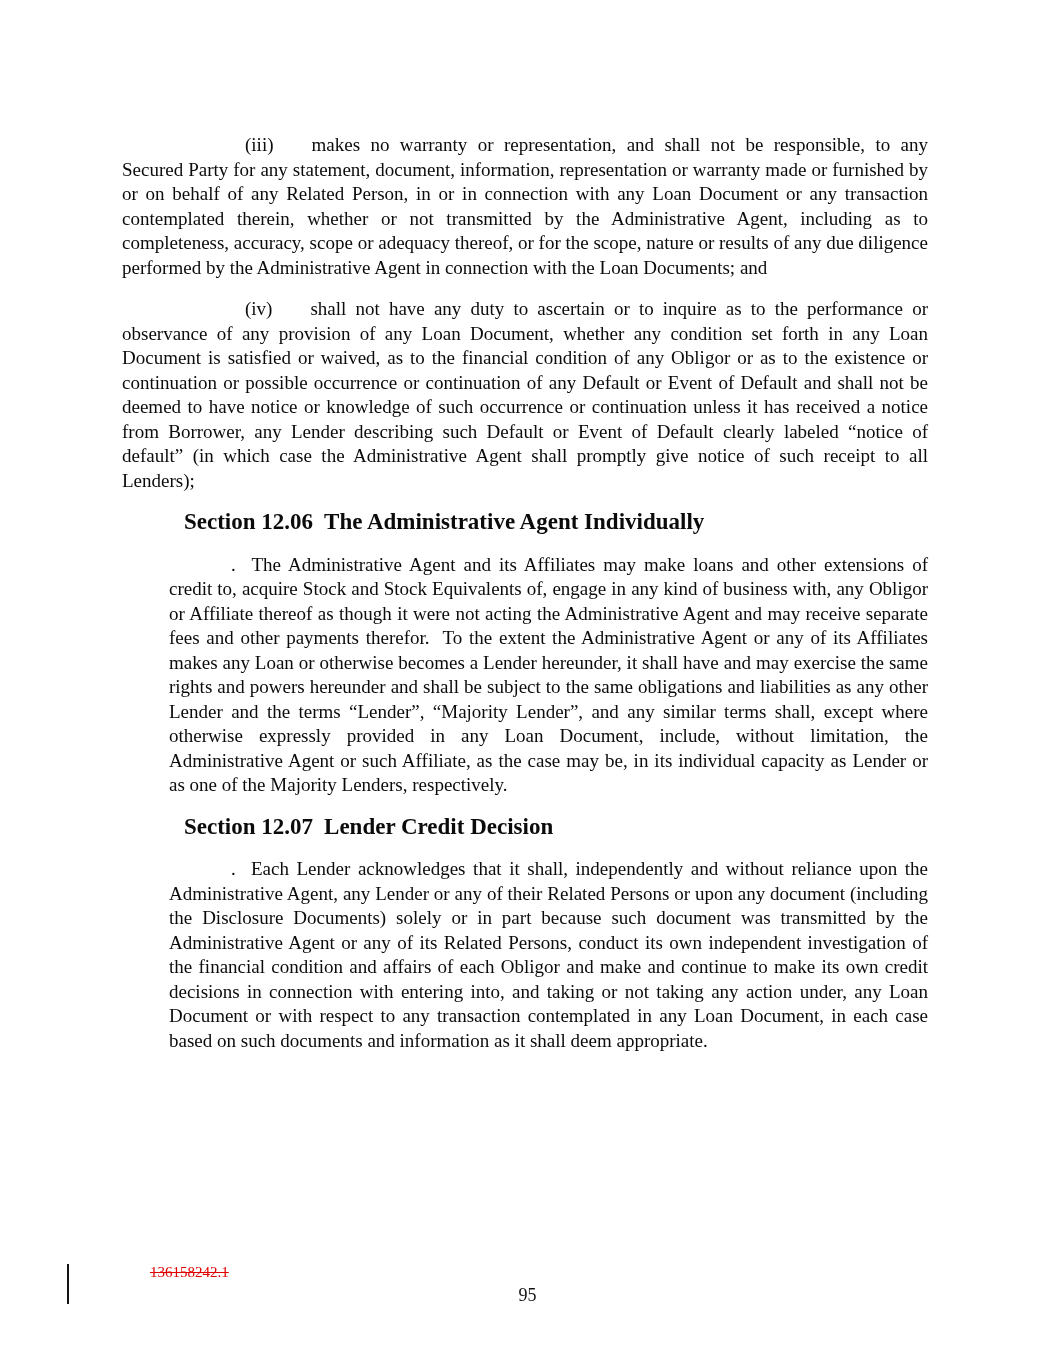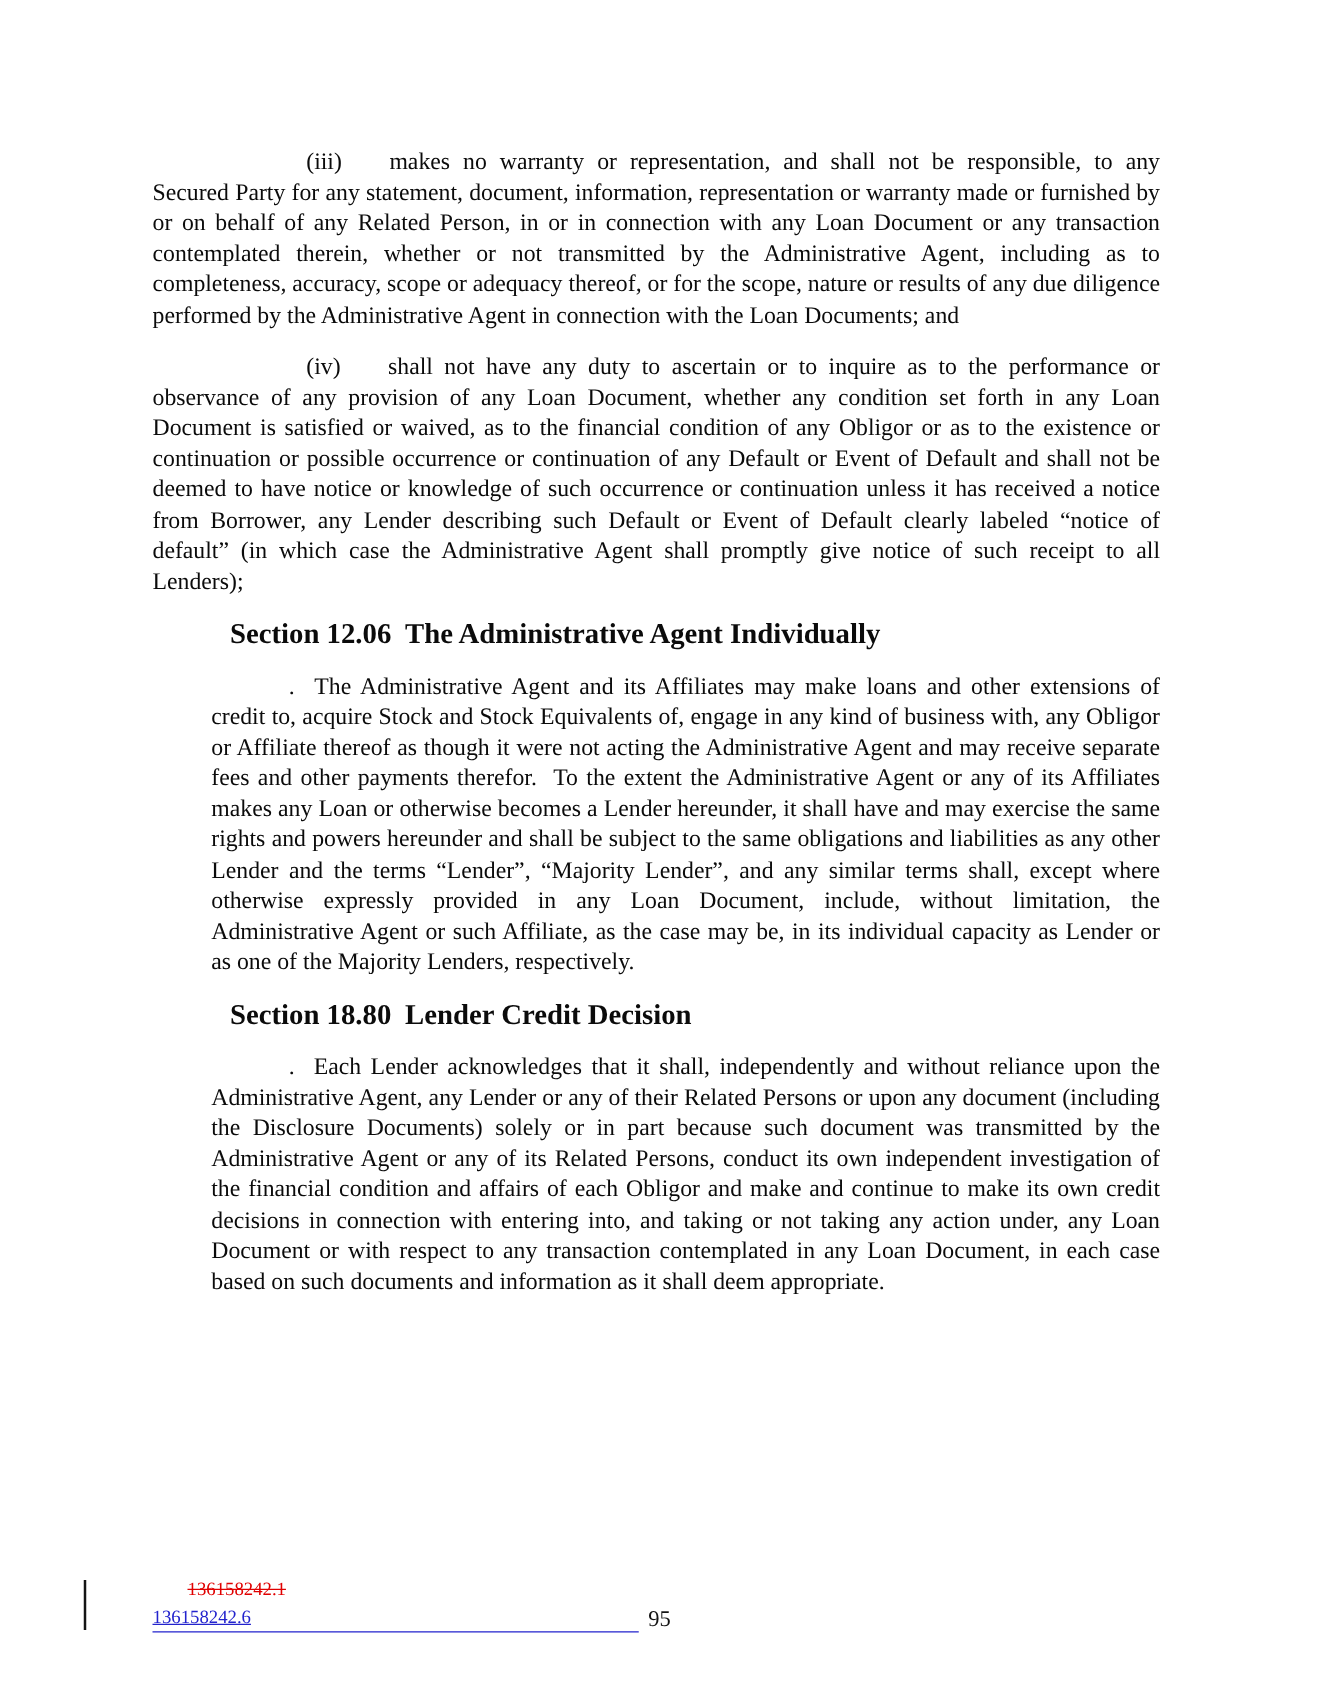--- a/index.html
+++ b/index.html
@@ -8,21 +8,21 @@
     width: 1055px;
     height: 1365px;
     background: #ffffff;
     font-family: "Liberation Serif", "DejaVu Serif", serif;
     color: #0b0b0b;
     overflow: hidden;
   }
   .text-block {
     position: absolute;
     left: 122px;
-    top: 118px;
+    top: 133px;
     width: 806px;
   }
   .body-p {
     font-size: 19px;
     line-height: 24.5px;
     text-align: justify;
     white-space: pre-wrap;
     margin: 0 0 17px 0;
   }
   .indent-1in   { text-indent: 123px; }
@@ -92,28 +92,27 @@
 
     <p class="body-p indent-1in"><span>(iii)</span><span class="tab-gap"></span><span>makes no warranty or representation, and shall not be responsible, to any Secured Party for any statement, document, information, representation or warranty made or furnished by or on behalf of any Related Person, in or in connection with any Loan Document or any transaction contemplated therein, whether or not transmitted by the Administrative Agent, including as to completeness, accuracy, scope or adequacy thereof, or for the scope, nature or results of any due diligence performed by the Administrative Agent in connection with the Loan Documents; and</span></p>
 
     <p class="body-p indent-1in"><span>(iv)</span><span class="tab-gap"></span><span>shall not have any duty to ascertain or to inquire as to the performance or observance of any provision of any Loan Document, whether any condition set forth in any Loan Document is satisfied or waived, as to the financial condition of any Obligor or as to the existence or continuation or possible occurrence or continuation of any Default or Event of Default and shall not be deemed to have notice or knowledge of such occurrence or continuation unless it has received a notice from Borrower, any Lender describing such Default or Event of Default clearly labeled “notice of default” (in which case the Administrative Agent shall promptly give notice of such receipt to all Lenders);</span></p>
 
 
     <div class="heading"><span>Section 12.06</span><span class="head-gap"></span><span>The Administrative Agent Individually</span></div>
 
     <p class="body-p indent-half"><span>.  The Administrative Agent and its Affiliates may make loans and other extensions of credit to, acquire Stock and Stock Equivalents of, engage in any kind of business with, any Obligor or Affiliate thereof as though it were not acting the Administrative Agent and may receive separate fees and other payments therefor.  To the extent the Administrative Agent or any of its Affiliates makes any Loan or otherwise becomes a Lender hereunder, it shall have and may exercise the same rights and powers hereunder and shall be subject to the same obligations and liabilities as any other Lender and the terms “Lender”, “Majority Lender”, and any similar terms shall, except where otherwise expressly provided in any Loan Document, include, without limitation, the Administrative Agent or such Affiliate, as the case may be, in its individual capacity as Lender or as one of the Majority Lenders, respectively.</span></p>
 
-    <div class="heading"><span>Section 18.80</span><span class="head-gap"></span><span>Lender Credit Decision</span></div>
+    <div class="heading"><span>Section 12.07</span><span class="head-gap"></span><span>Lender Credit Decision</span></div>
 
     <p class="body-p indent-half"><span>.  Each Lender acknowledges that it shall, independently and without reliance upon the Administrative Agent, any Lender or any of their Related Persons or upon any document (including the Disclosure Documents) solely or in part because such document was transmitted by the Administrative Agent or any of its Related Persons, conduct its own independent investigation of the financial condition and affairs of each Obligor and make and continue to make its own credit decisions in connection with entering into, and taking or not taking any action under, any Loan Document or with respect to any transaction contemplated in any Loan Document, in each case based on such documents and information as it shall deem appropriate.</span></p>
 
 
   </div>
 
   <div class="change-bar"></div>
 
   <div class="footer-old">136158242.1</div>
 
-  <div class="footer-new-row"><span class="footer-new">136158242.6</span></div>
 
   <div class="page-number">95</div>
 
 </div>
 
 </body></html>

